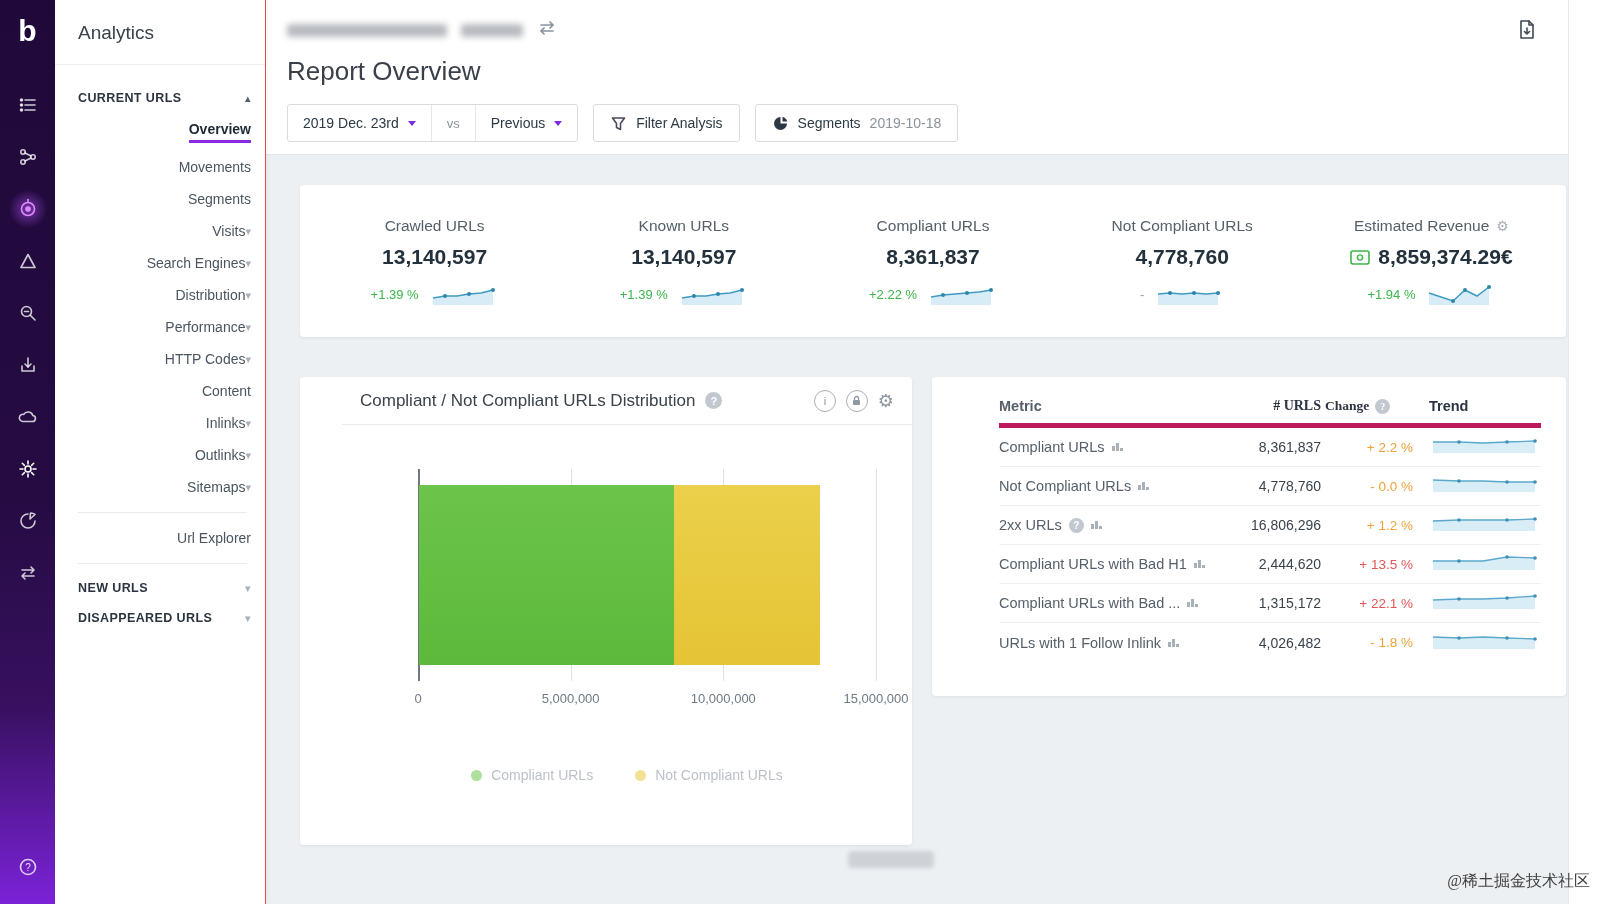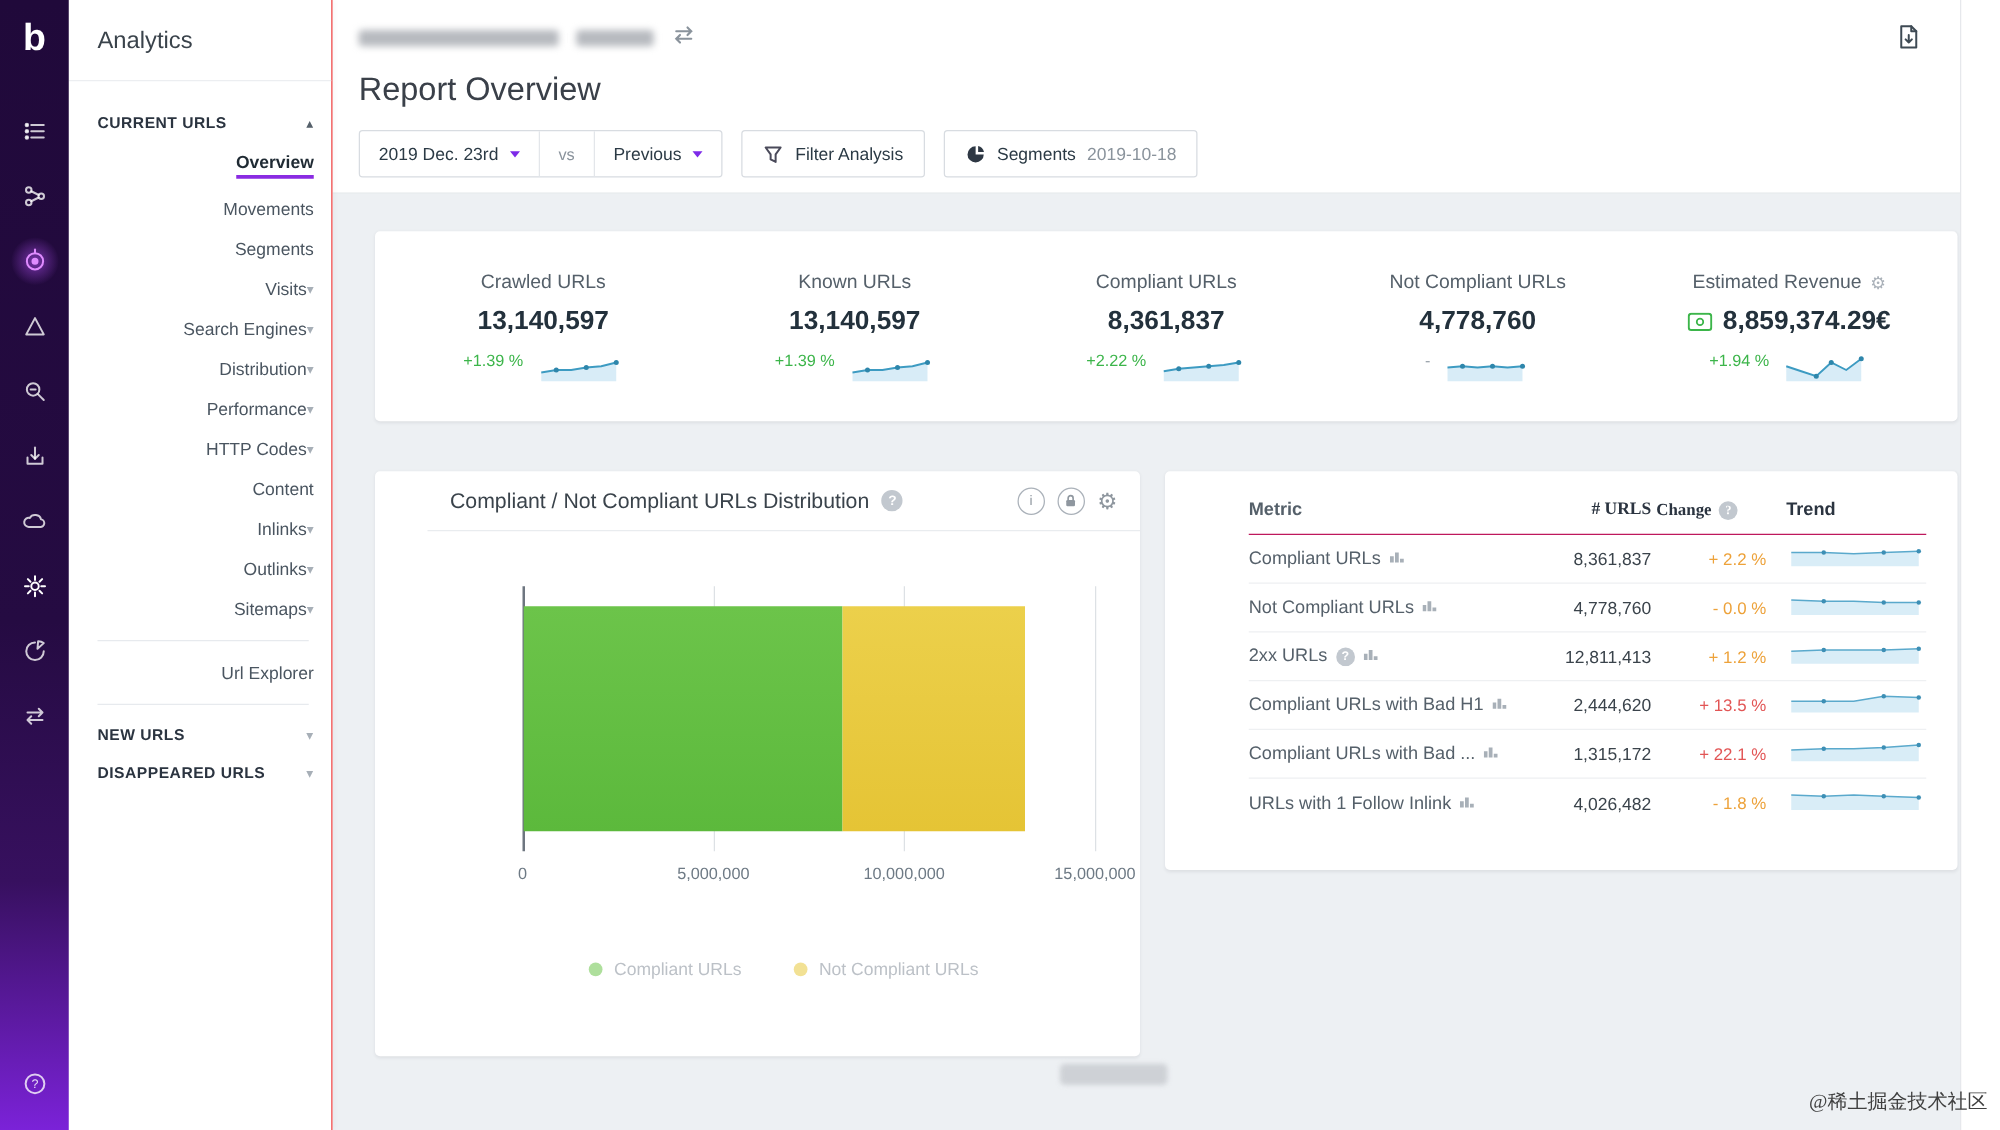--- a/index.html
+++ b/index.html
@@ -58,21 +58,21 @@
   .tool-btn .muted { color:#8a939c; }
 
   .content { flex:1; position:relative; padding:30px 34px 0 34px; }
 
   
   .kpi-card { background:#fff; border-radius:4px; box-shadow:0 1px 3px rgba(20,30,40,.08);
               display:flex; padding:32px 10px 30px 10px; }
   .kpi { flex:1; display:flex; flex-direction:column; align-items:center; gap:10px; }
   .kpi-label { font-size:15.5px; color:#55606a; display:flex; align-items:center; gap:7px; }
   .kpi-value { font-size:21px; font-weight:bold; color:#23313c; display:flex; align-items:center; gap:8px; }
-  .kpi-foot { display:flex; align-items:flex-start; gap:10px; margin-top:2px; }
+  .kpi-foot { display:flex; align-items:center; gap:10px; margin-top:2px; }
   .kpi-change { font-size:13px; color:#3cb54a; }
   .kpi-change.none { color:#9aa2ab; }
   .gear-sm { color:#aab1b9; font-size:14px; }
 
   
   .panels { display:flex; gap:20px; margin-top:40px; align-items:flex-start; }
   .panel { background:#fff; border-radius:4px; box-shadow:0 1px 3px rgba(20,30,40,.08);padding-left:42px; }
   .panel-head { height:48px; display:flex; align-items:center; gap:10px; padding:0 18px; border-bottom:1px solid #e9ecef; }
   .panel-title { font-size:17px; color:#3a434b; }
   .qmark { width:17px; height:17px; border-radius:50%; background:#c2c8cf; color:#fff; font-size:11px; font-weight:bold;
@@ -95,21 +95,21 @@
   .legend { display:flex; justify-content:center; gap:42px; margin-top:56px; }
   .legend-item { display:flex; align-items:center; gap:9px; font-size:14px; color:#bcc1c7; }
   .dot { width:11px; height:11px; border-radius:50%; opacity:.55; }
   .dot.green { background:#6cc44a; } .dot.yellow { background:#e8c83d; }
 
   
   .panel.insights { flex:1; padding-bottom:34px; }
   .itable { padding:12px 25px 0 25px; }
   .irow { display:grid; grid-template-columns:1fr 100px 92px 128px; align-items:center; height:39px;
           border-bottom:1px solid #eef0f2; }
-  .irow.head { font-weight:bold; font-size:14.5px; color:#2b3440; border-bottom:1px solid #be185d; }
+  .irow.head { font-weight:bold; font-size:14.5px; color:#2b3440; border-bottom:5px solid #be185d; }
   .c-metric { display:flex; align-items:center; gap:7px; font-size:14.5px; color:#55606a; white-space:nowrap; overflow:hidden; }
   .c-urls { text-align:right; font-size:14px; color:#3a434b; }
   .c-change { text-align:right; font-size:13.5px; }
   .c-change.orange { color:#eda23a; } .c-change.red { color:#e25555; }
   .c-trend { padding-left:16px; }
   .head .c-urls, .head .c-change { color:#2b3440;font-family:Liberation Serif, serif; }
   .head .c-change { display:flex; justify-content:flex-start; align-items:center; gap:6px; padding-left:4px; }
   .head .c-trend { font-size:14.5px; }
   .mini-icon svg { fill:#a8b0b8; }
   .qmark.sm { width:15px; height:15px; font-size:10px; }
@@ -509,21 +509,21 @@
             <div class="irow">
               <div class="c-metric">
                   <span>2xx URLs</span>
                 <span class="qmark sm">?</span>
                 <span class="mini-icon"><svg width="13" height="11">
                       <rect x="0" y="5" width="3" height="5"></rect>
                       <rect x="4" y="2" width="3" height="8"></rect>
                       <rect x="8" y="7" width="3" height="3"></rect>
                     </svg></span>
                 </div>
-              <div class="c-urls">12,811,413</div>
+              <div class="c-urls">16,806,296</div>
               <div class="c-change orange">+ 1.2 %</div>
               <div class="c-trend"><svg width="112" height="20">
                     <path d="M4,8 L30,7 L54,7 L78,7 L106,6 L106,18 L4,18 Z" fill="#d9edf7"></path>
                     <polyline points="4,8 30,7 54,7 78,7 106,6" stroke="#5aa9cc" fill="none" stroke-width="1.3"></polyline>
                     <circle cx="30" cy="7" r="1.8" fill="#3d8fb5"></circle>
                     <circle cx="78" cy="7" r="1.8" fill="#3d8fb5"></circle>
                     <circle cx="106" cy="6" r="1.8" fill="#3d8fb5"></circle>
                   </svg></div>
             </div>
 

